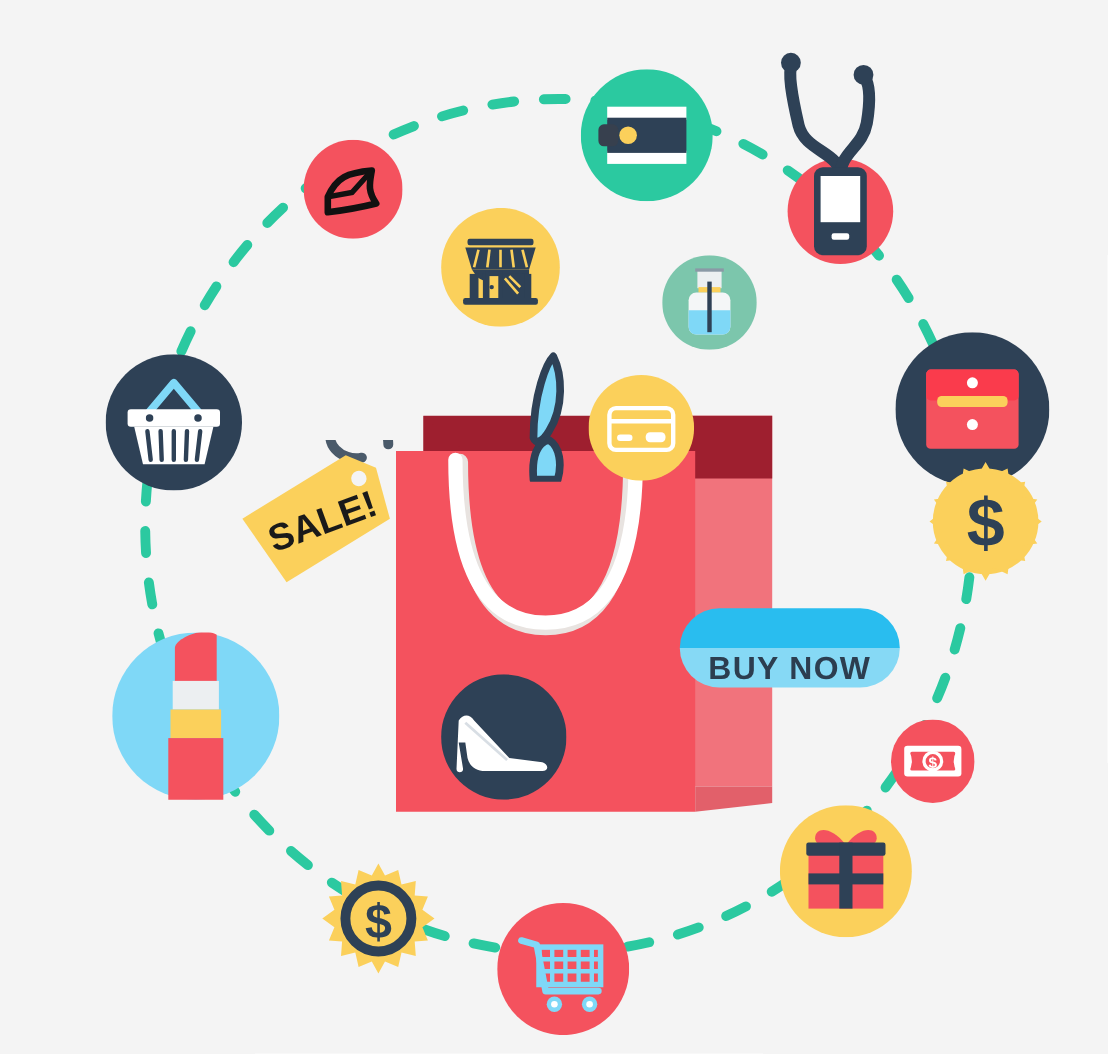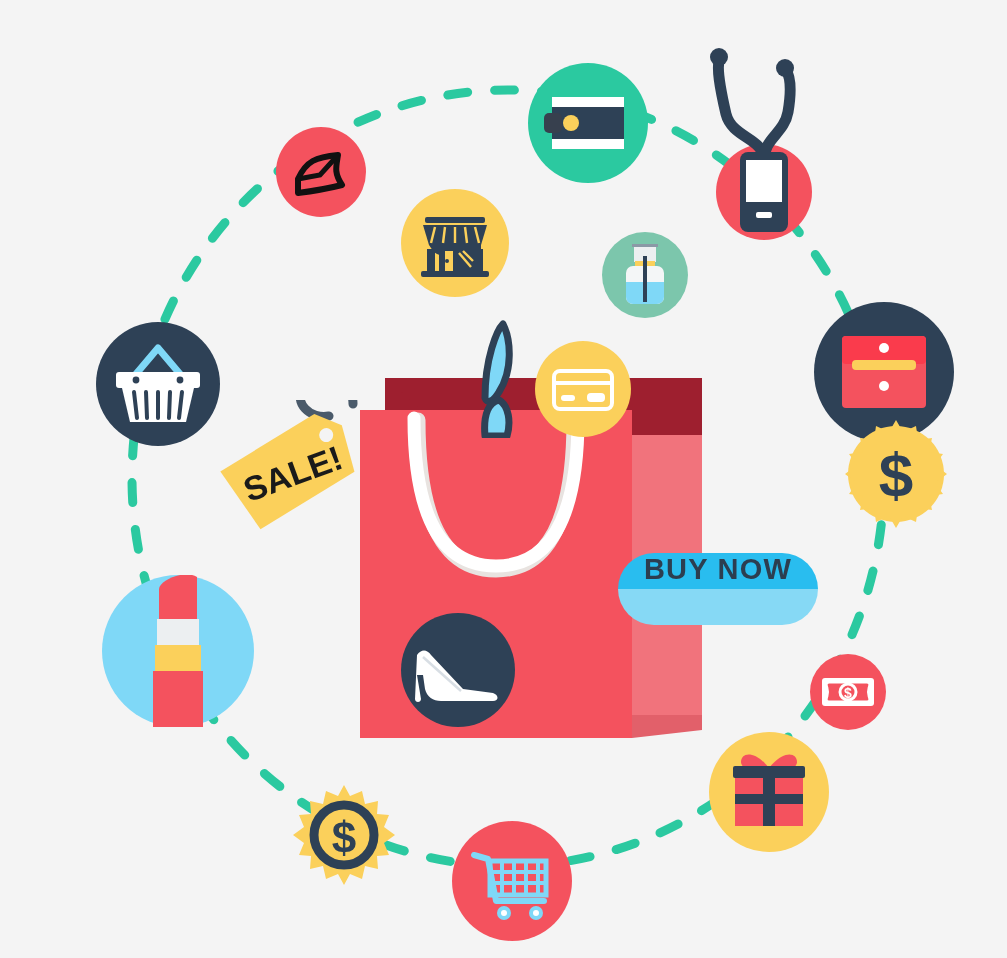--- a/index.html
+++ b/index.html
@@ -25,21 +25,21 @@
 
   
   #bag-wrap { left: 330px; top: 330px; width: 400px; height: 420px; }
 
   
   #buy-now {
     left: 618px; top: 553px;
     width: 200px; height: 72px;
     border-radius: 36px;
     background: linear-gradient(to bottom, #29BDEF 0%, #29BDEF 50%, #86D9F5 50%, #86D9F5 100%);
-    display: flex; align-items: flex-start; justify-content: center;
+    display: flex; align-items: flex-end; justify-content: center;
     cursor: pointer;
   }
   #buy-now-label {
     font-size: 29px;
     font-weight: bold;
     color: #2c3e50;
     letter-spacing: 1.2px;
     font-family: "Liberation Sans", sans-serif;
     white-space: nowrap;
   }

